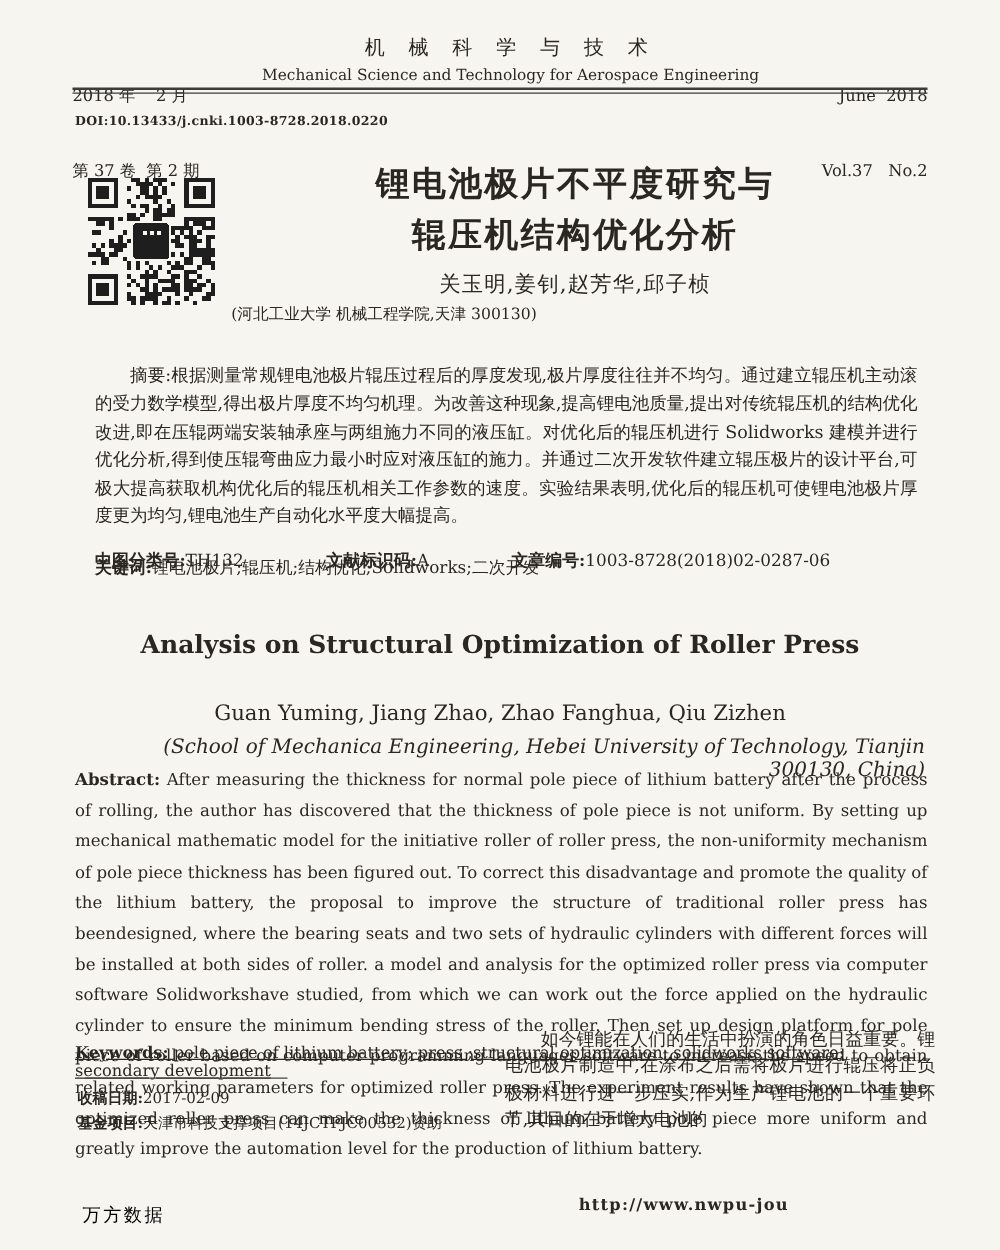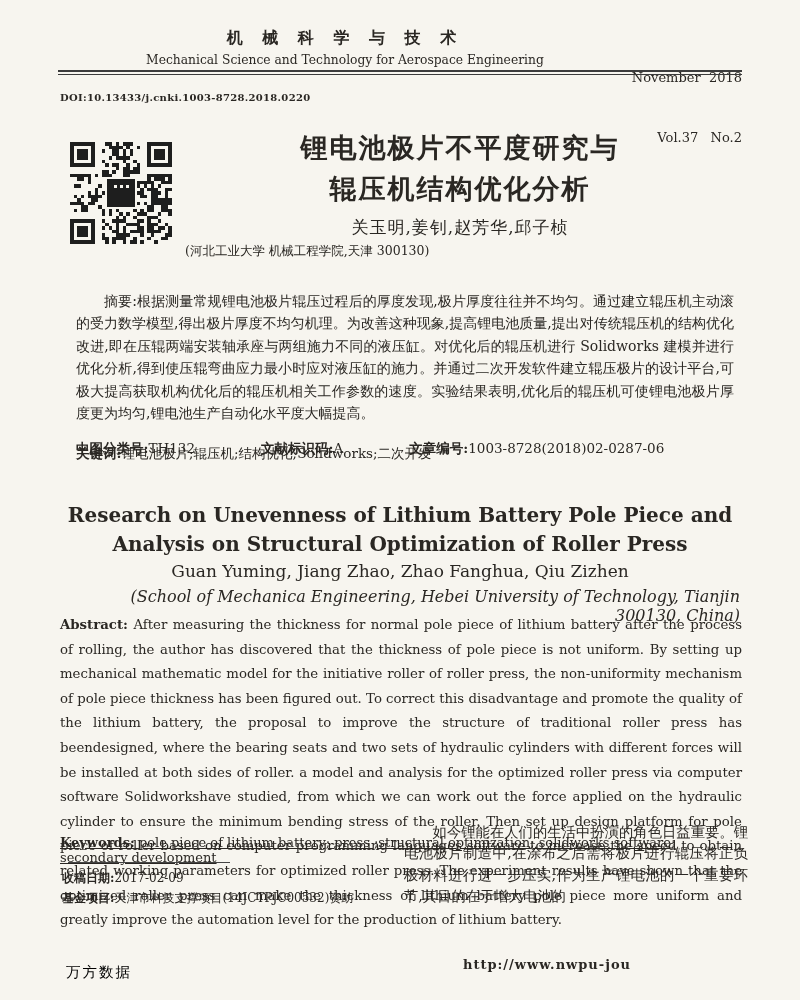--- a/index.html
+++ b/index.html
@@ -5,21 +5,21 @@
   html,body{margin:0;padding:0;background:#e9e7e1;}
   .page{
     position:relative;width:800px;height:1000px;margin:0 auto;
     background:#f7f5ef;color:#2a2723;overflow:hidden;
     font-family:"DejaVu Serif","Liberation Serif",serif;
   }
   
   .header{position:absolute;left:58px;right:58px;top:28px;display:flex;justify-content:space-between;align-items:flex-start;}
   .hdr-left{font-size:13px;line-height:20px;white-space:pre;}
   .hdr-center{text-align:center;flex:1;}
-  .hdr-center .cn{font-size:16px;font-weight:bold;letter-spacing:7px;}
+  .hdr-center .cn{font-size:16px;font-weight:normal;letter-spacing:7px;}
   .hdr-center .en{font-size:12.3px;margin-top:4px;}
   .hdr-right{font-size:13px;line-height:20px;text-align:right;white-space:pre;}
   .header-rule{position:absolute;left:58px;right:58px;top:70px;height:2px;border-top:2px solid #3c3c3c;border-bottom:1px solid #3c3c3c;}
   
   .doi{position:absolute;left:60px;top:92px;font-size:10px;font-weight:bold;letter-spacing:0.3px;}
   
   .qr{position:absolute;left:70px;top:142px;width:102px;height:102px;}
   .qr svg{width:100%;height:100%;}
   
   .title-cn{position:absolute;left:185px;right:65px;top:127px;text-align:center;font-weight:bold;font-size:27px;line-height:41px;letter-spacing:2px;}
@@ -52,26 +52,30 @@
   .watermark{position:absolute;left:583px;top:950px;font-size:21px;color:#404040;opacity:0.88;
     font-family:"DejaVu Sans","Liberation Sans",sans-serif;letter-spacing:0.5px;margin-top:48px;}
   .provider{position:absolute;left:66px;top:963px;font-size:14.5px;color:#000000;letter-spacing:2px;}
 </style>
 </head>
 <body>
 
 <div class="page">
 
   <div class="header">
+    <div class="hdr-left">
+      <div>2018 年    2 月</div>
+      <div>第 37 卷  第 2 期</div>
+    </div>
     <div class="hdr-center">
       <div class="cn">机 械 科 学 与 技 术</div>
       <div class="en">Mechanical Science and Technology for Aerospace Engineering</div>
     </div>
     <div class="hdr-right">
-      <div>November  2018</div>
+      <div>June  2018</div>
       <div>Vol.37   No.2</div>
     </div>
   </div>
   <div class="header-rule"></div>
 
   <div class="doi">DOI:10.13433/j.cnki.1003-8728.2018.0220</div>
 
   <div class="qr">
     <svg id="qr-svg" viewBox="0 0 29 29" shape-rendering="crispEdges" fill="#1e1e1e">
         <rect x="10" y="0" width="1" height="1"></rect>
@@ -340,21 +344,20 @@
   <div class="kw-cn">
     <span class="lbl">关键词:</span><span>锂电池极片;辊压机;结构优化;Solidworks;二次开发</span>
   </div>
   <div class="clc-row">
     <span><span class="lbl">中图分类号:</span><span>TH132</span></span>
     <span><span class="lbl">文献标识码:</span><span>A</span></span>
     <span><span class="lbl">文章编号:</span><span>1003-8728(2018)02-0287-06</span></span>
   </div>
 
   <div class="title-en">
-    <div>Research on Unevenness of Lithium Battery Pole Piece and</div>
     <div>Analysis on Structural Optimization of Roller Press</div>
   </div>
   <div class="authors-en">Guan Yuming, Jiang Zhao, Zhao Fanghua, Qiu Zizhen</div>
   <div class="affil-en">(School of Mechanica Engineering, Hebei University of Technology, Tianjin 300130, China)</div>
 
   <div class="abs-en">
     <span class="lbl">Abstract:</span>&nbsp;<span>After measuring the thickness for normal pole piece of lithium battery after the process of rolling, the author has discovered that the thickness of pole piece is not uniform. By setting up mechanical mathematic model for the initiative roller of roller press, the non-uniformity mechanism of pole piece thickness has been figured out. To correct this disadvantage and promote the quality of the lithium battery, the proposal to improve the structure of traditional roller press has beendesigned, where the bearing seats and two sets of hydraulic cylinders with different forces will be installed at both sides of roller. a model and analysis for the optimized roller press via computer software Solidworkshave studied, from which we can work out the force applied on the hydraulic cylinder to ensure the minimum bending stress of the roller. Then set up design platform for pole piece of roller based on computer programming languages software to increase the speed to obtain related working parameters for optimized roller press. The experiment results have shown that the optimized roller press can make the thickness of lithium battery pole piece more uniform and greatly improve the automation level for the production of lithium battery.</span>
   </div>
   <div class="kw-en">
     <span class="lbl">Keywords:</span>&nbsp;<span>pole piece of lithium battery; press ;structural optimization; solidworks software; secondary development</span>

